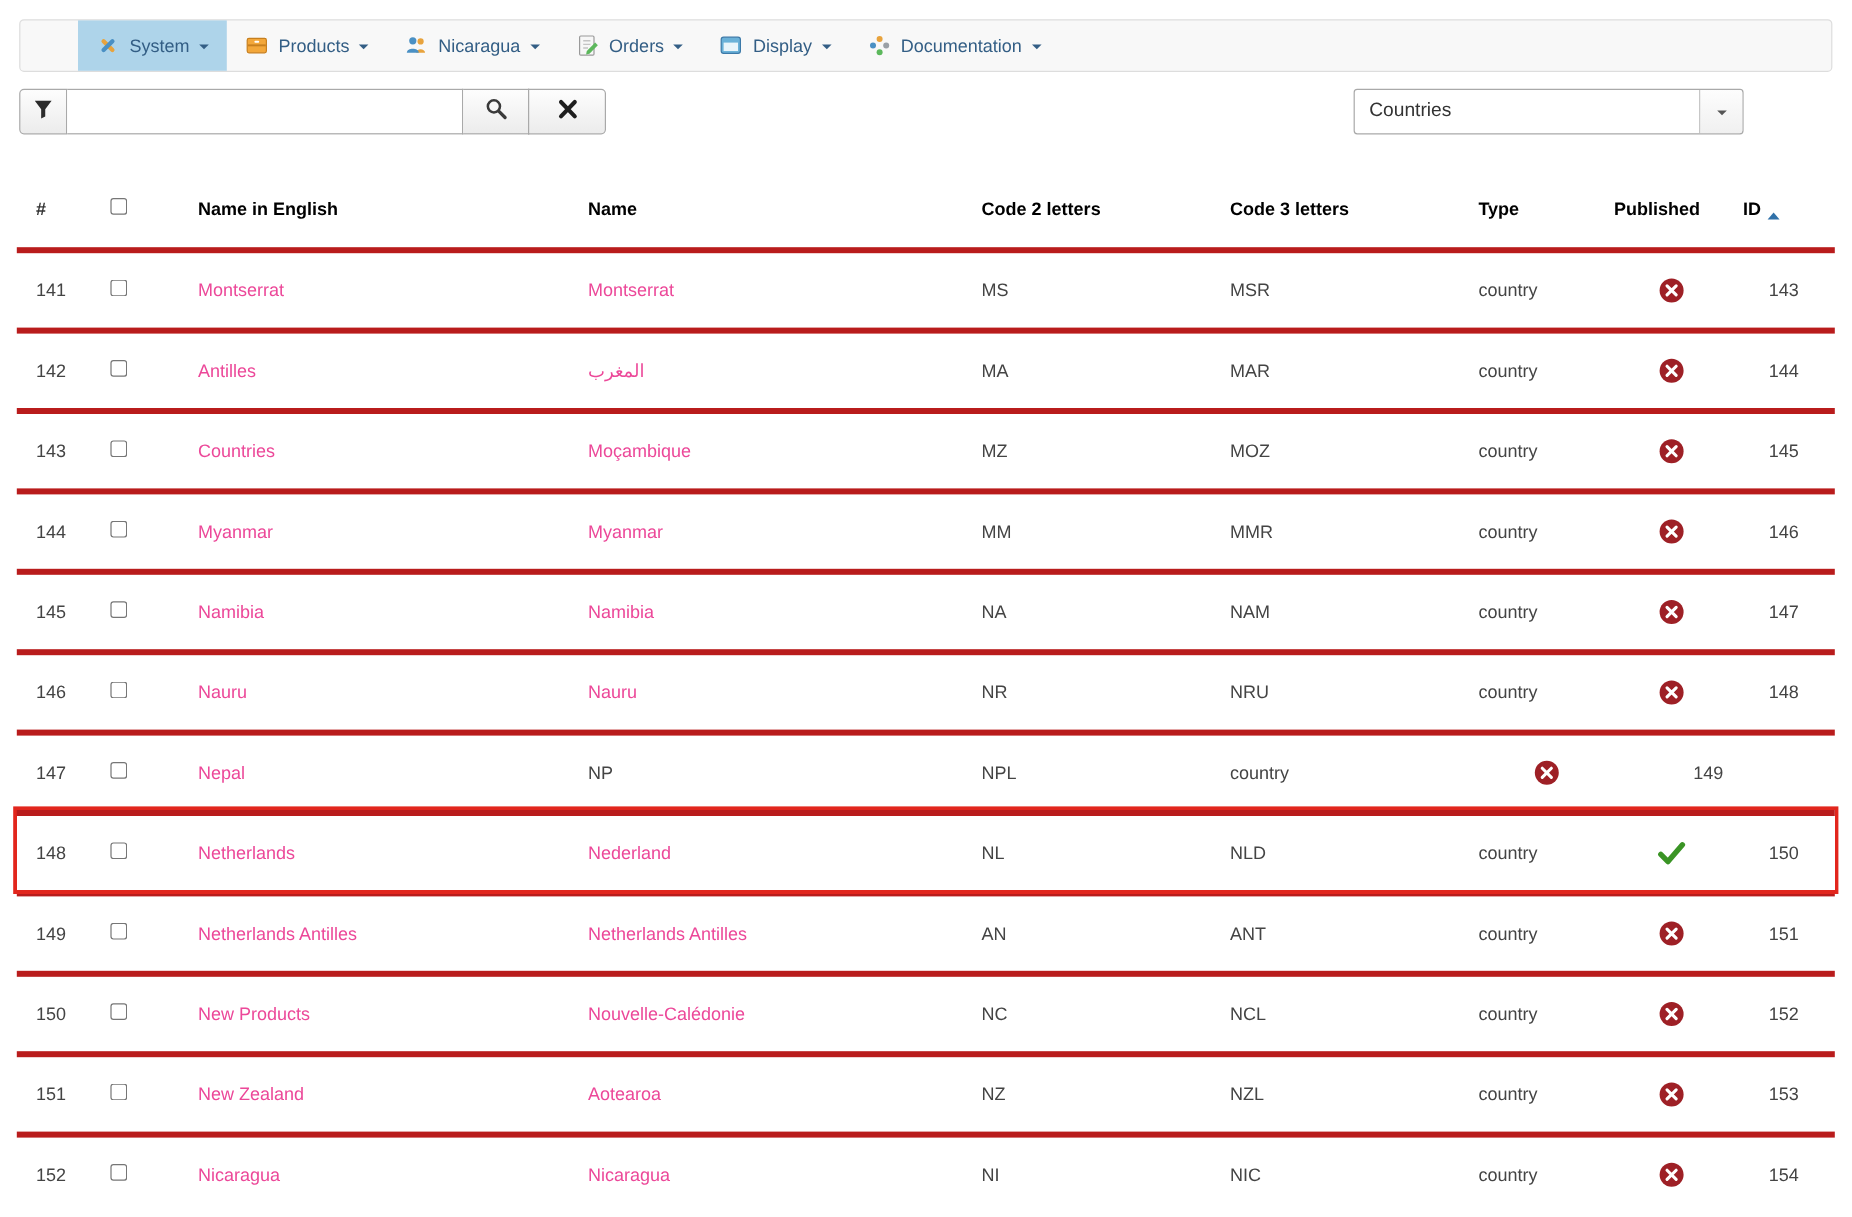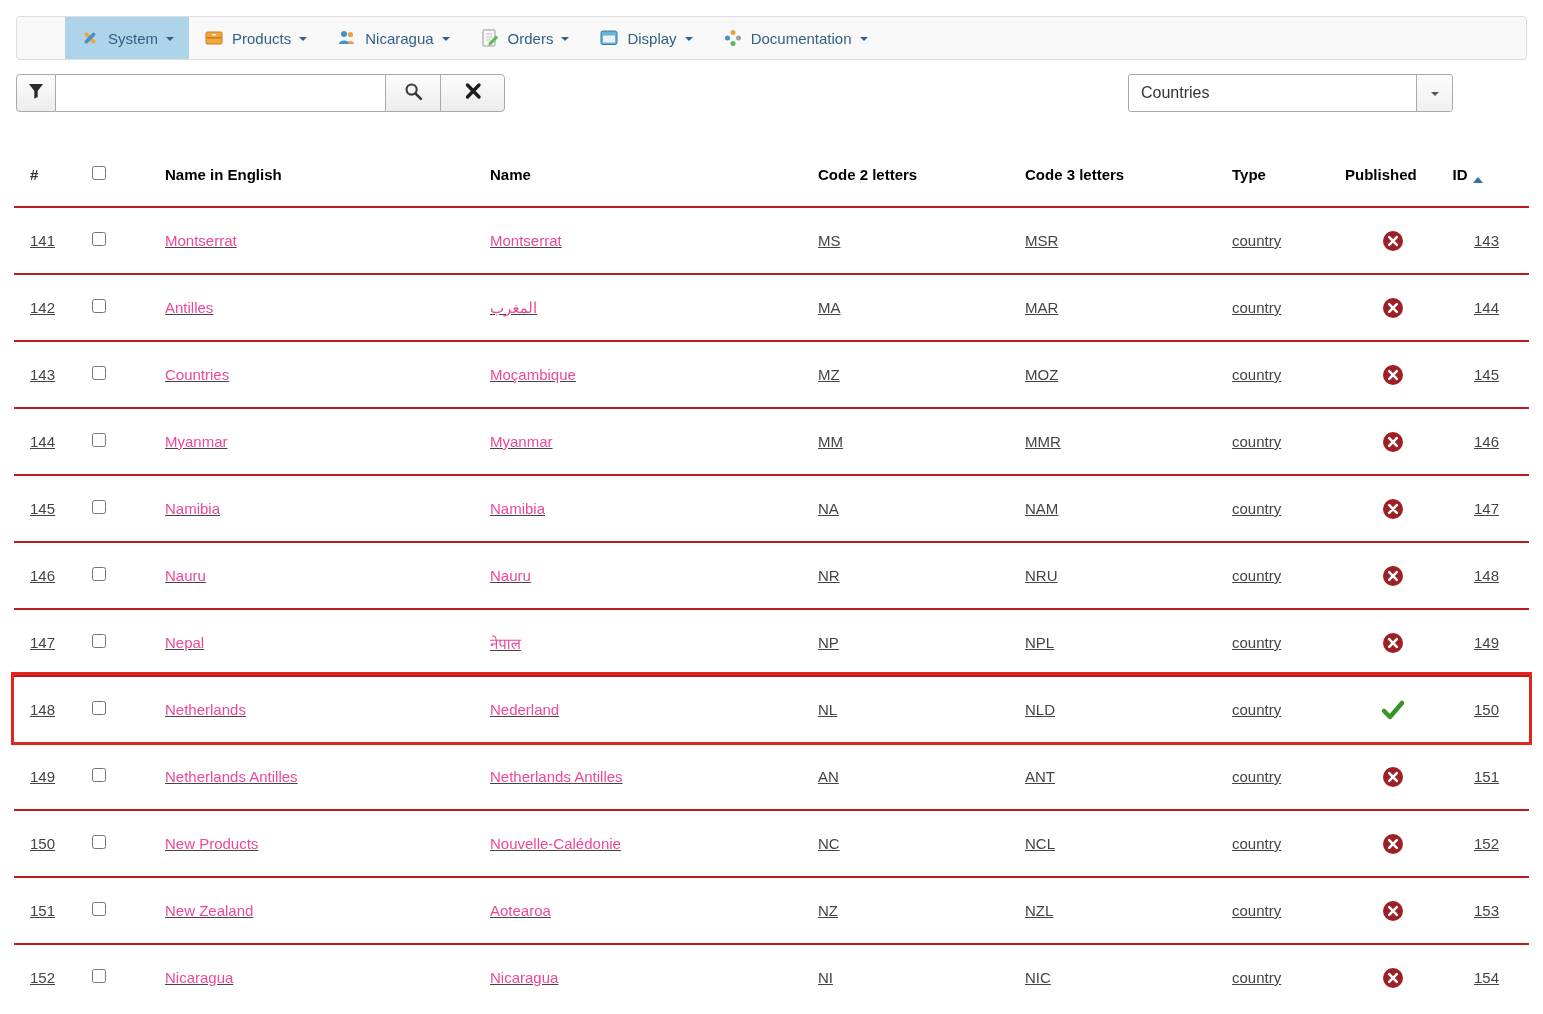--- a/index.html
+++ b/index.html
@@ -93,23 +93,22 @@
     padding-left:16px;
   }
   .thead { height:64px; }
   .thead .hcell {
     font-weight:bold; font-size:15px; color:#000000;
     cursor:pointer; text-decoration:none;
   }
   .hcell.plain { color:#333; cursor:default; }
   .trow {
     height:67px;
-    border-top:2px solid #b91c1c;
+    border-top:5px solid #b91c1c;
     font-size:15px;
-    text-decoration:underline;
   }
   .trow.highlighted {
     box-shadow:0 0 0 3px #e2261d;
     position:relative; z-index:2;
   }
   .cell { font-size:15px; color:#444; }
   .link { color:#ec4899; text-decoration:none; font-size:15px; cursor:pointer; }
   .c-pub { display:flex; justify-content:center; }
   .c-id { text-align:right; padding-right:4px; }
   .h-id {
@@ -374,21 +373,20 @@
         </div>
     <div class="cell c-id">148</div>
   </div>
 
   <div class="trow">
     <div class="cell c-num">147</div>
     <div class="cell c-check">
       <input type="checkbox" style="">
     </div>
     <div class="cell c-name-en"><a class="link">Nepal</a></div>
-    <div class="cell c-name"><a class="link">नेपाल</a></div>
     <div class="cell c-code2">NP</div>
     <div class="cell c-code3">NPL</div>
     <div class="cell c-type">country</div>
     <div class="cell c-pub">
           <span class="pub-icon">
             <svg width="22" height="22" viewBox="0 0 22 22">
               <circle cx="11" cy="11" r="10" fill="#9e2026"></circle>
               <path d="M7.2 7.2 L14.8 14.8 M14.8 7.2 L7.2 14.8" stroke="#fff" stroke-width="2.6" stroke-linecap="round"></path>
             </svg>
           </span>

